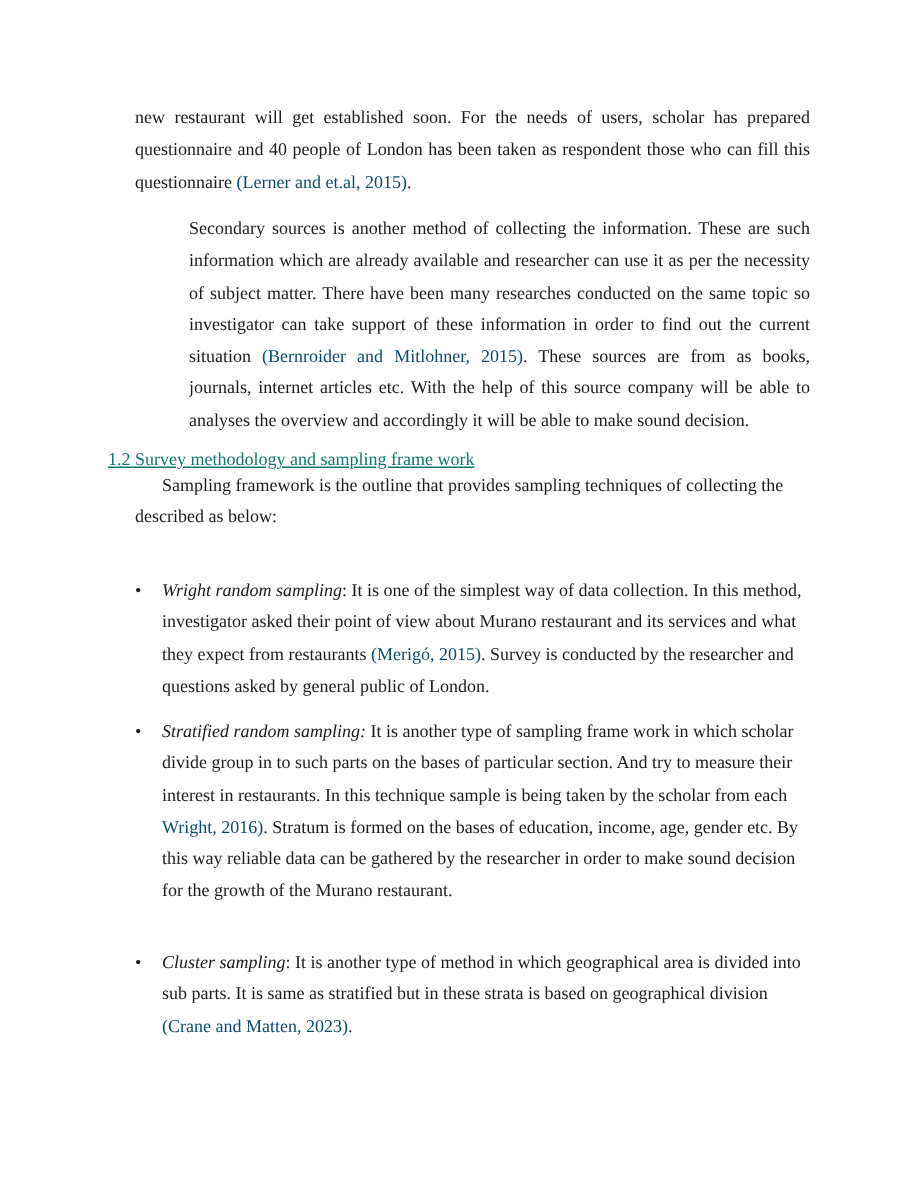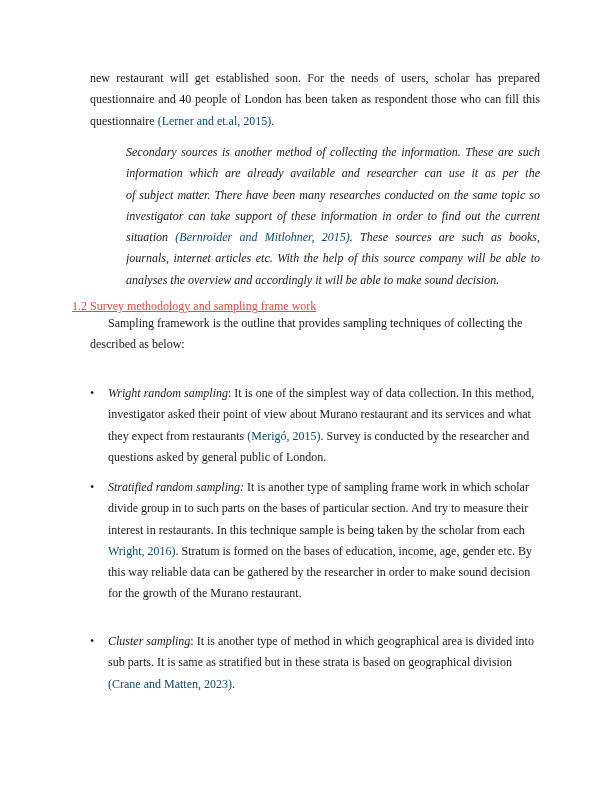--- a/index.html
+++ b/index.html
@@ -4,43 +4,43 @@
 <style>
   html, body { margin: 0; padding: 0; background: #ffffff; }
   body { width: 612px; height: 792px; position: relative; overflow: hidden;
          font-family: "Liberation Serif", "DejaVu Serif", serif; color: #1a1a1a; }
   .page { position: absolute; left: 0; top: 0; width: 612px; height: 792px; }
   .p { position: absolute; font-size: 12px; line-height: 21.3px; }
   .line { display: block; white-space: nowrap; }
   .jline { display: block; text-align: justify; text-align-last: justify; white-space: normal; height: 21.3px; overflow: hidden; }
   .cite { color: #0c4a6e; }
   .heading { position: absolute; left: 72px; top: 298px; font-size: 12px; line-height: 16px;
-             color: #ef4444; text-decoration: underline; white-space: nowrap; }
+             color: #0f766e; text-decoration: underline; white-space: nowrap; }
   .bullet-item { position: absolute; left: 90px; width: 450px; font-size: 12px; line-height: 21.3px; }
   .bullet-dot { position: absolute; left: 0; top: 0; width: 18px; font-size: 12px; }
   .bullet-text { position: absolute; left: 18px; width: 432px; }
   em { font-style: italic; }
 </style>
 </head>
 <body>
 
 <div class="page">
 
   <div class="p" style="left:90px; top:68px; width:450px;">
     <span class="jline">new restaurant will get established soon. For the needs of users, scholar has prepared</span>
     <span class="jline">questionnaire and 40 people of London has been taken as respondent those who can fill this</span>
     <span class="line"><span>questionnaire </span><span class="cite">(Lerner and et.al, 2015)</span><span>.</span></span>
   </div>
 
-  <div class="p" style="left:126px; top:142px; width:414px;font-style:italic;">
+  <div class="p" style="left:126px; top:142px; width:414px;">
     <span class="jline">Secondary sources is another method of collecting the information. These are such</span>
     <span class="jline">information which are already available and researcher can use it as per the necessity</span>
     <span class="jline">of subject matter. There have been many researches conducted on the same topic so</span>
     <span class="jline">investigator can take support of these information in order to find out the current</span>
-    <span class="jline"><span>situation </span><span class="cite">(Bernroider and Mitlohner, 2015)</span><span>. These sources are such as books,</span></span>
+    <span class="jline"><span>situation </span><span class="cite">(Bernroider and Mitlohner, 2015)</span><span>. These sources are from as books,</span></span>
     <span class="jline">journals, internet articles etc. With the help of this source company will be able to</span>
     <span class="line">analyses the overview and accordingly it will be able to make sound decision.</span>
   </div>
 
   <div class="heading">1.2 Survey methodology and sampling frame work</div>
 
   <div class="p" style="left:90px; top:313px; width:450px;">
     <span class="line" style="padding-left:18px;">Sampling framework is the outline that provides sampling techniques of collecting the</span>
     <span class="line">described as below:</span>
   </div>

